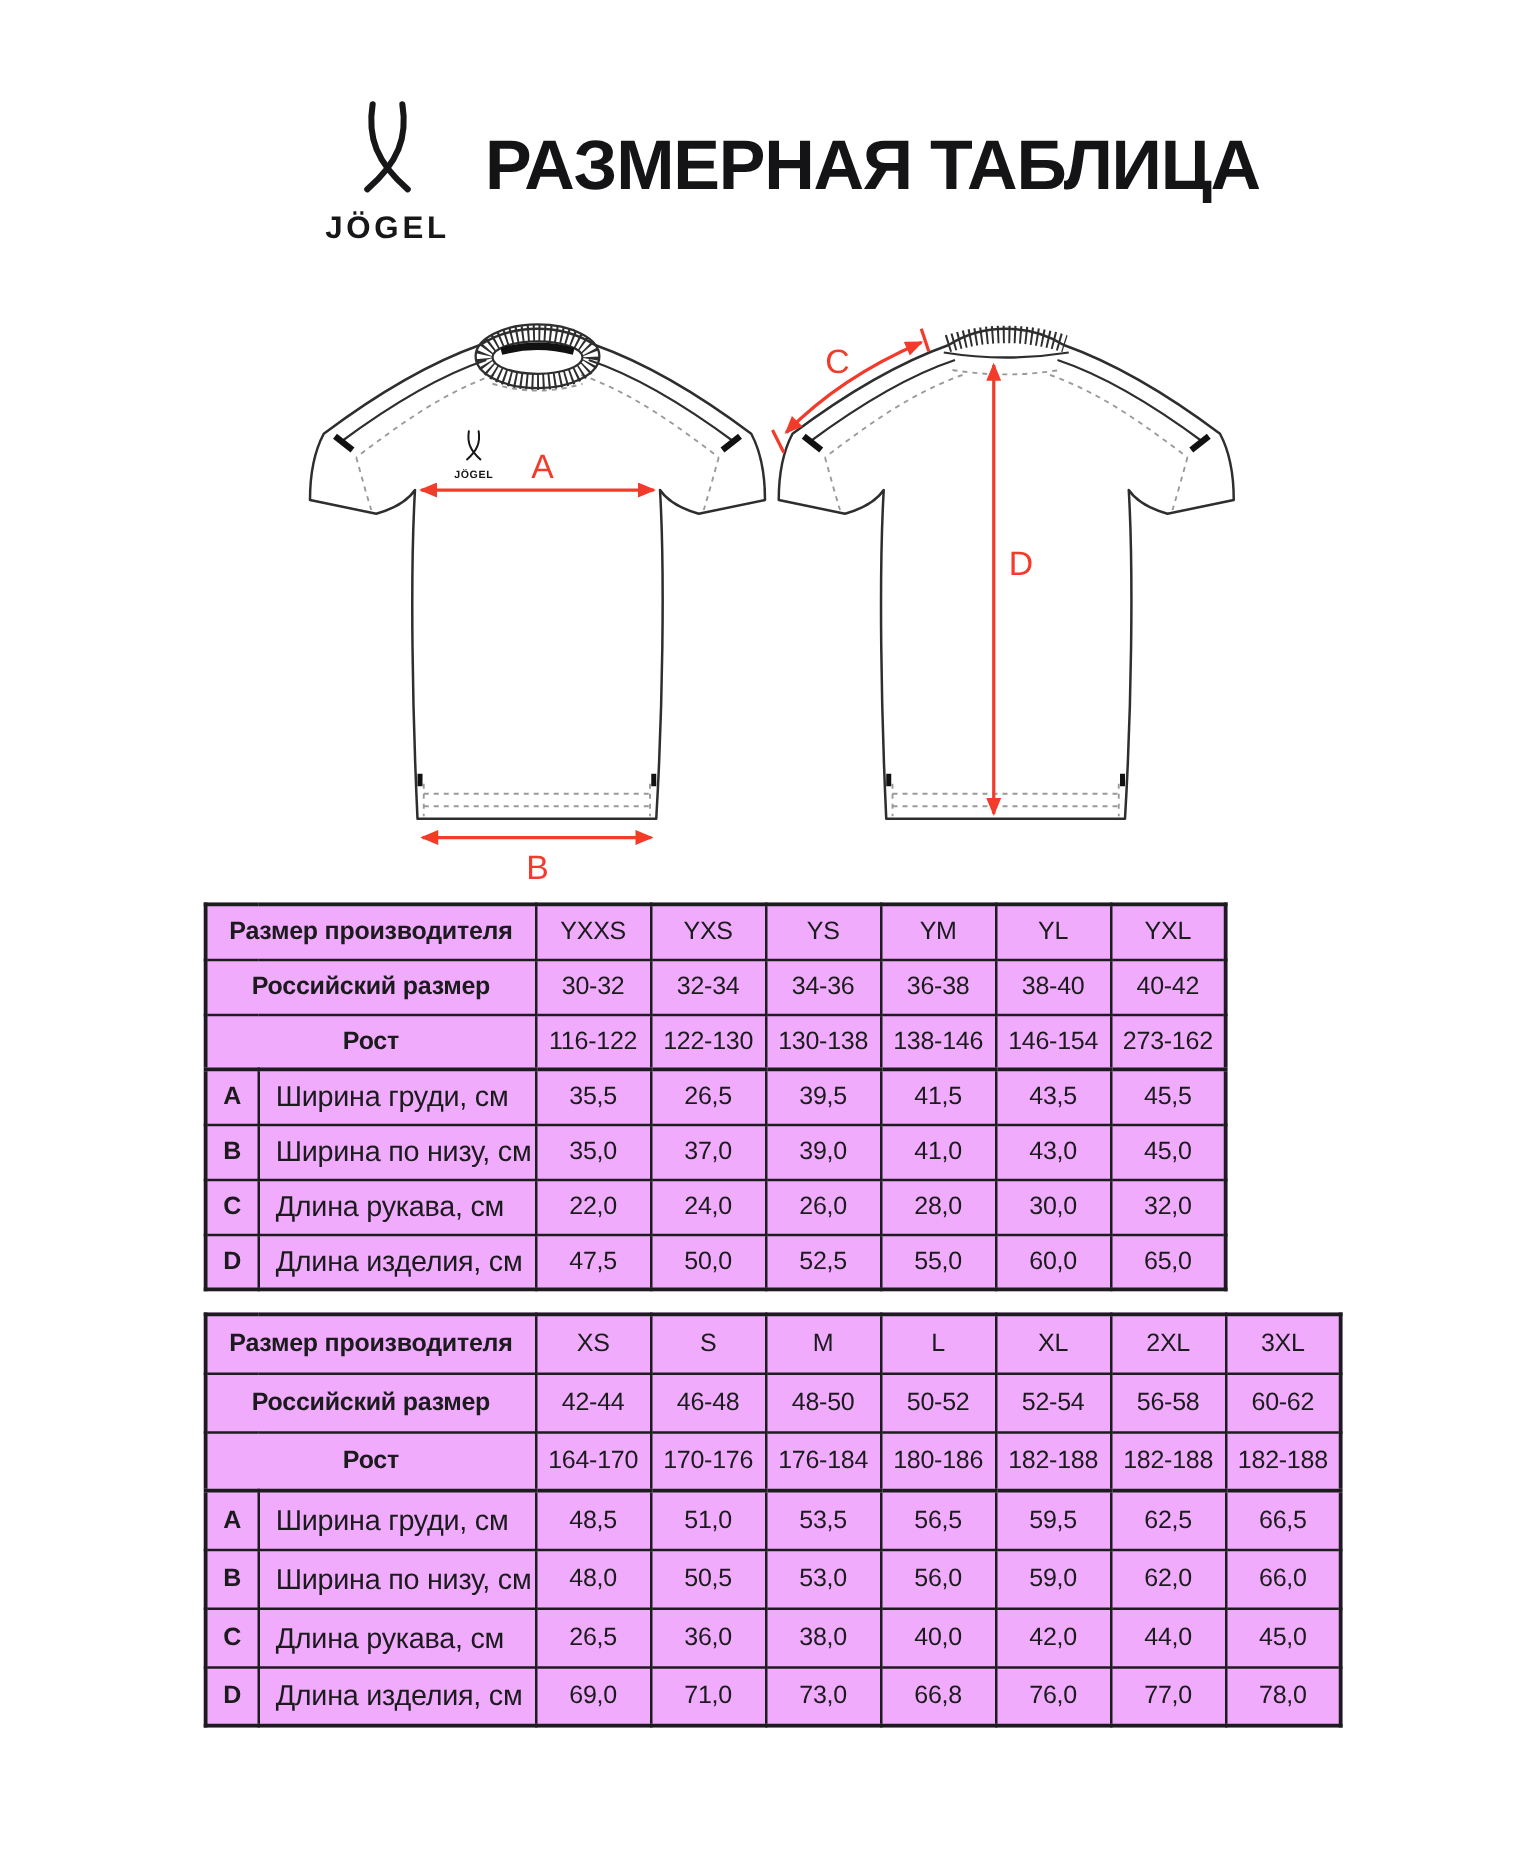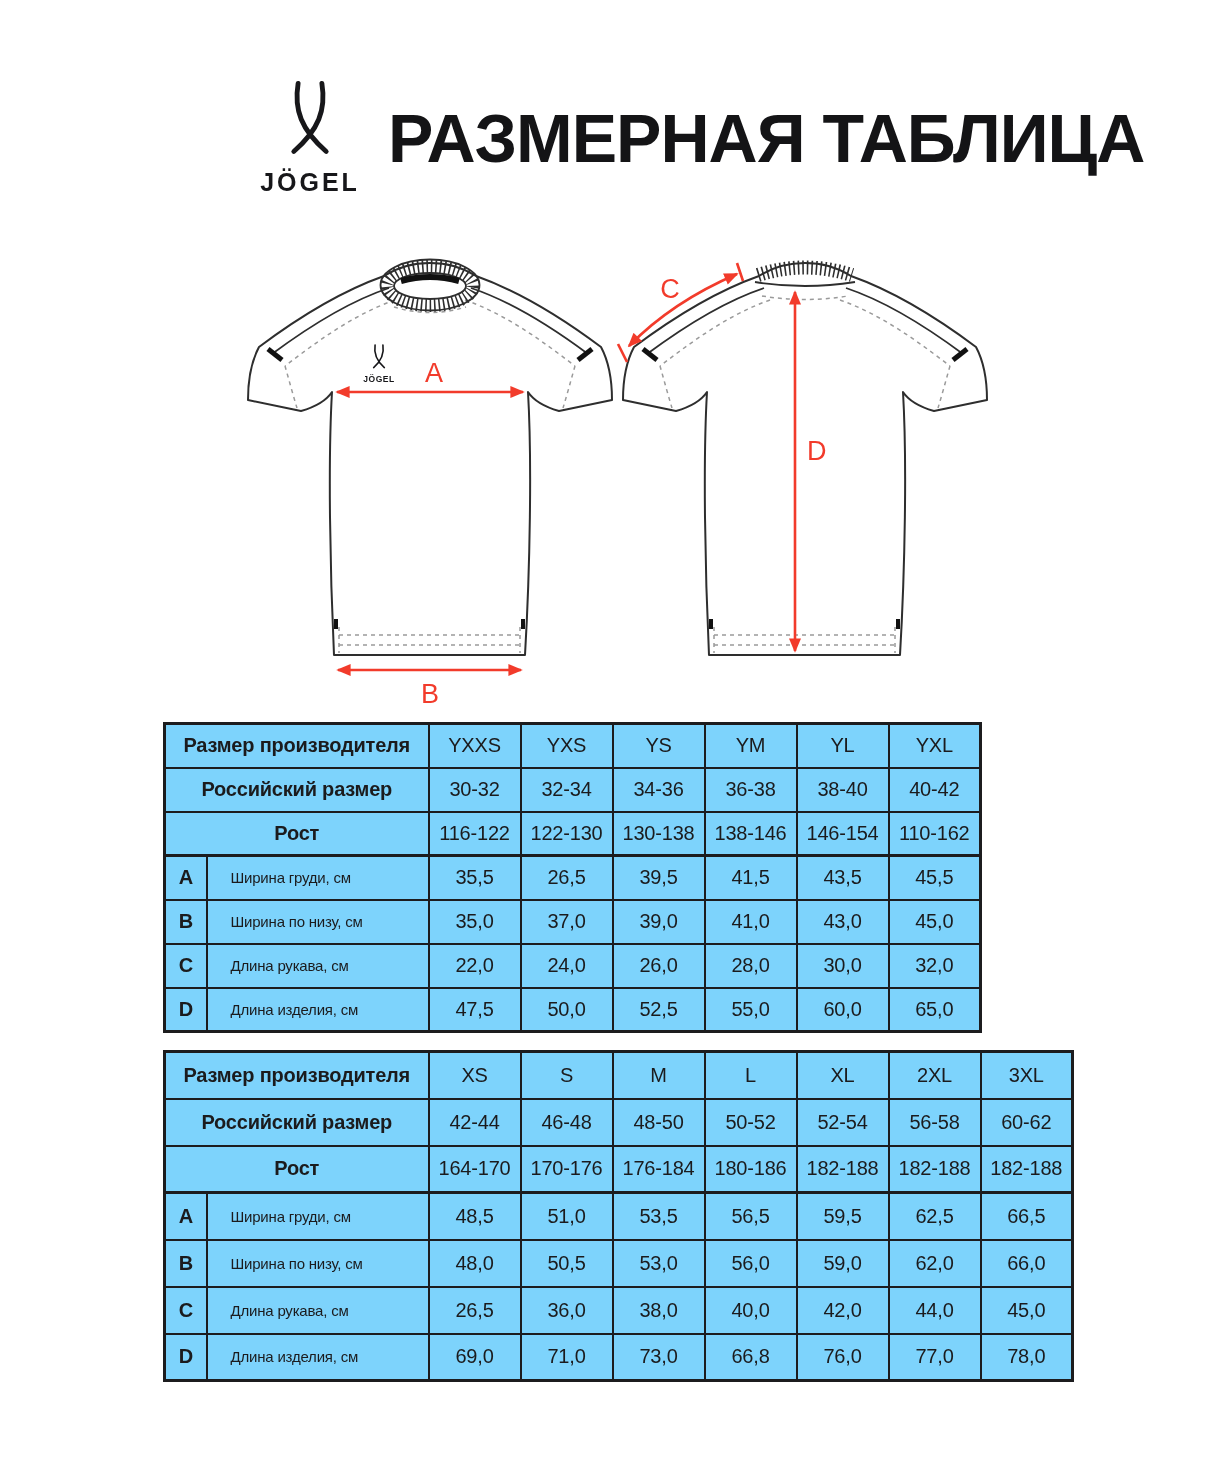--- a/index.html
+++ b/index.html
@@ -3,44 +3,44 @@
 <meta charset="utf-8">
 <style>
   html,body{margin:0;padding:0;background:#ffffff;}
   .page{position:relative;width:1230px;height:1479px;background:#ffffff;overflow:hidden;
         font-family:"Liberation Sans",sans-serif;color:#1b1b1d;}
 
   
   .brand{position:absolute;left:240px;top:80px;width:140px;text-align:center;}
   .brand .mark{display:block;margin:0 auto;width:54px;height:76px;}
   .brand-word{margin-top:12px;font-size:25px;font-weight:700;letter-spacing:3px;color:#17171a;}
-  .title{position:absolute;left:388px;top:99px;margin:0;font-size:68px;font-weight:700;
+  .title{position:absolute;left:388px;top:99px;margin:0;font-size:56px;font-weight:700;
          letter-spacing:-1px;white-space:nowrap;color:#141416;}
 
   
   .diagram{position:absolute;left:140px;top:245px;}
   .dim-label{fill:#F23B2B;font-size:27px;font-family:"Liberation Sans",sans-serif;}
   .arrow{stroke:#F23B2B;stroke-width:2.6;fill:none;}
   .tick{stroke:#F23B2B;stroke-width:2.6;}
   .mini-logo-text{fill:#17171a;font-size:8.5px;font-weight:700;letter-spacing:.5px;
                   font-family:"Liberation Sans",sans-serif;}
 
   
   table.size-table{position:absolute;border-collapse:collapse;table-layout:fixed;
-                   background:#7dd3fc;border:3px solid #1c1c1e;}
+                   background:#f0abfc;border:3px solid #1c1c1e;}
   .t-youth{left:163px;top:722px;width:816px;}
   .t-adult{left:163px;top:1050px;width:908px;}
   .size-table td{border:2px solid #1c1c1e;text-align:center;vertical-align:middle;
                  font-size:20px;padding:0;letter-spacing:-.2px;color:#1b1b1d;}
   .t-youth tr{height:44px;}
   .t-adult tr{height:47px;}
   td.hdr{font-weight:700;}
   tr.sep td{border-bottom-width:3px;margin-top:19px;}
   td.letter{font-weight:700;}
-  td.mlabel{text-align:left;padding-left:23px;font-size:15px;}
+  td.mlabel{text-align:left;padding-left:13px;font-size:23px;}
 </style>
 </head>
 <body>
 
 <div class="page">
 
   <div class="brand">
     <svg class="mark" viewBox="0 0 100 140">
       <g fill="none" stroke="#17171a" stroke-width="9" stroke-linecap="round">
         <path d="M 28,6 C 20,55 34,92 80,132"></path>
@@ -185,21 +185,21 @@
         <td>38-40</td>
         <td>40-42</td>
       </tr>
       <tr class="sep">
         <td class="hdr" colspan="2">Рост</td>
         <td>116-122</td>
         <td>122-130</td>
         <td>130-138</td>
         <td>138-146</td>
         <td>146-154</td>
-        <td>110-162</td>
+        <td>273-162</td>
       </tr>
       <tr>
         <td class="letter">A</td>
         <td class="mlabel">Ширина груди, см</td>
         <td>35,5</td>
         <td>26,5</td>
         <td>39,5</td>
         <td>41,5</td>
         <td>43,5</td>
         <td>45,5</td>

